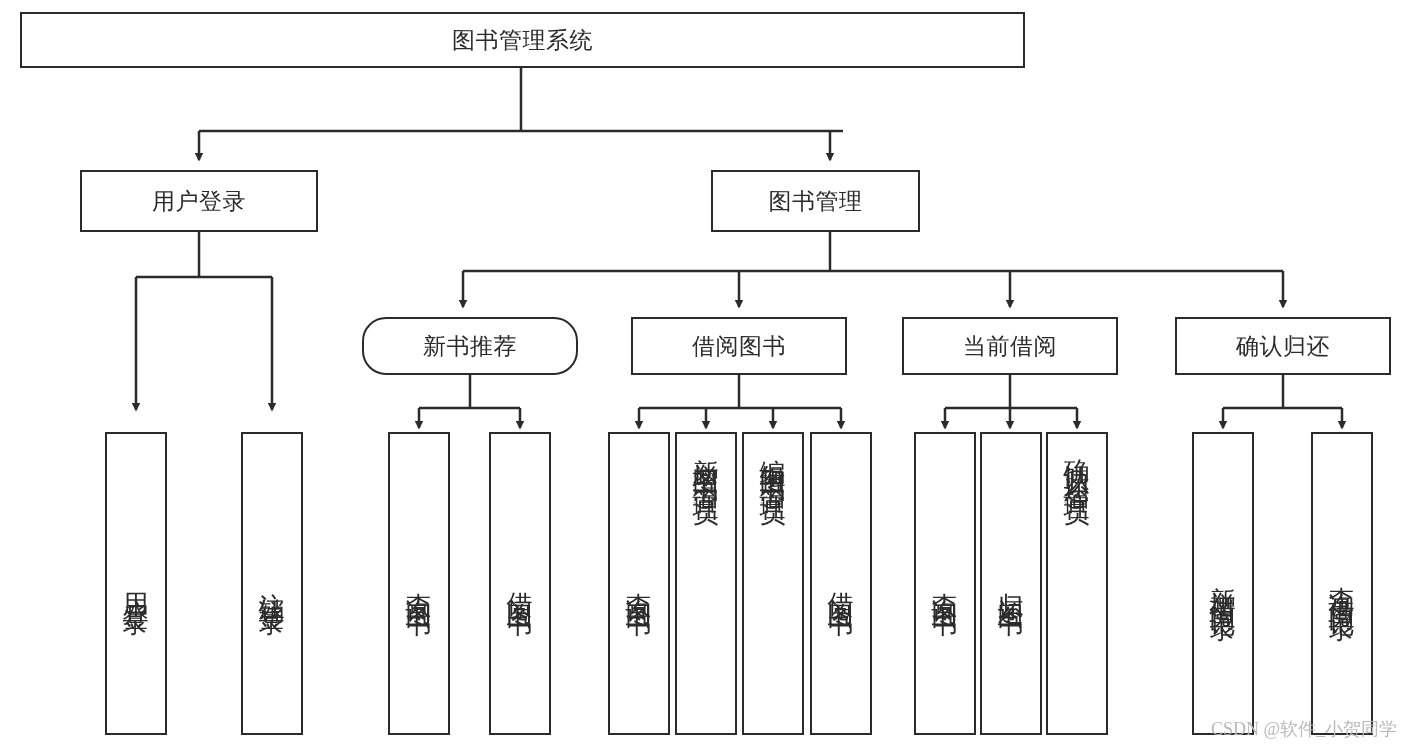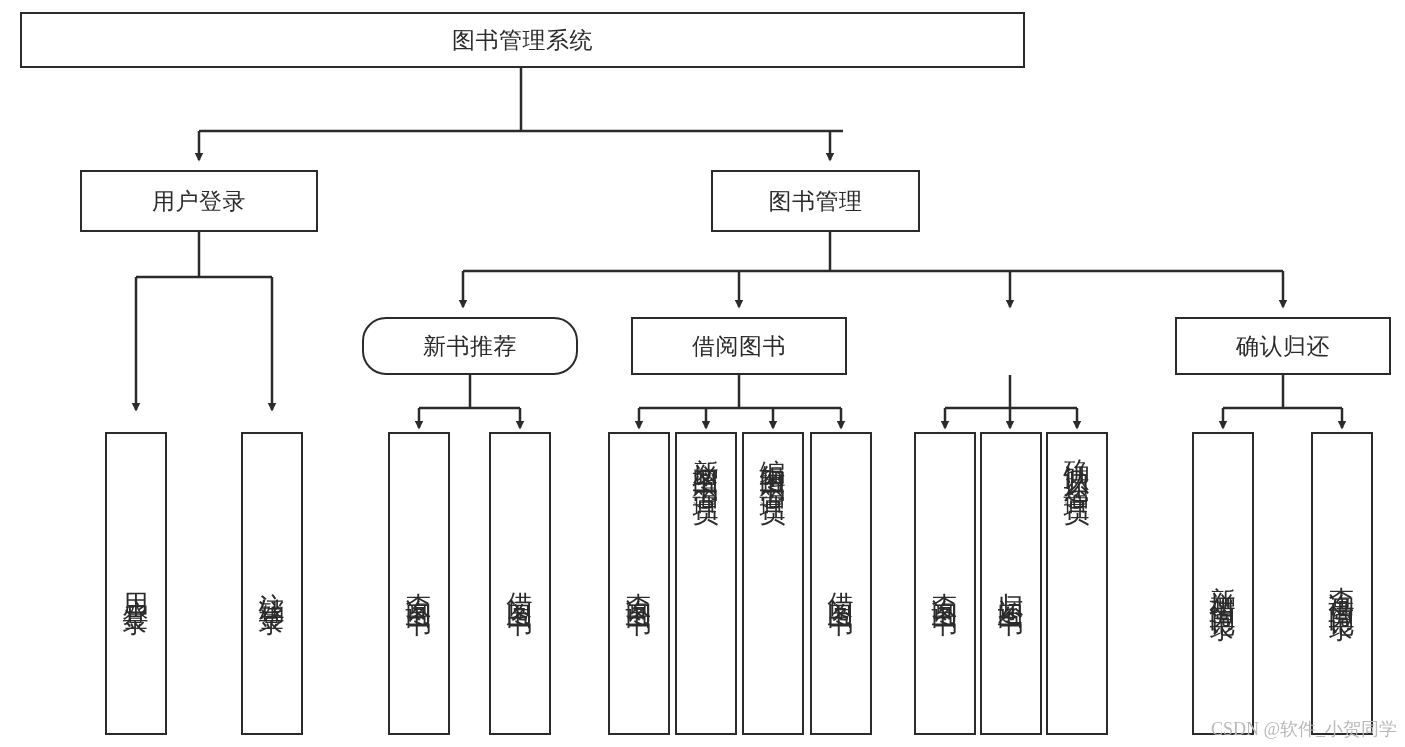--- a/index.html
+++ b/index.html
@@ -140,20 +140,23 @@
   <div class="node horizontal" style="left:711px; top:170px; width:209px; height:62px;">
     <span class="label">图书管理</span>
   </div>
 
   <div class="node horizontal" style="left:362px; top:317px; width:216px; height:58px;border-radius:24px;">
     <span class="label">新书推荐</span>
   </div>
   <div class="node horizontal" style="left:631px; top:317px; width:216px; height:58px;">
     <span class="label">借阅图书</span>
   </div>
+  <div class="node horizontal" style="left:902px; top:317px; width:216px; height:58px;">
+    <span class="label">当前借阅</span>
+  </div>
   <div class="node horizontal" style="left:1175px; top:317px; width:216px; height:58px;">
     <span class="label">确认归还</span>
   </div>
 
   <div class="node vertical centered" style="left:105px; top:432px; width:62px; height:303px;">
     <span class="label">用户登录</span>
   </div>
   <div class="node vertical centered" style="left:241px; top:432px; width:62px; height:303px;">
     <span class="label">注销登录</span>
   </div>

